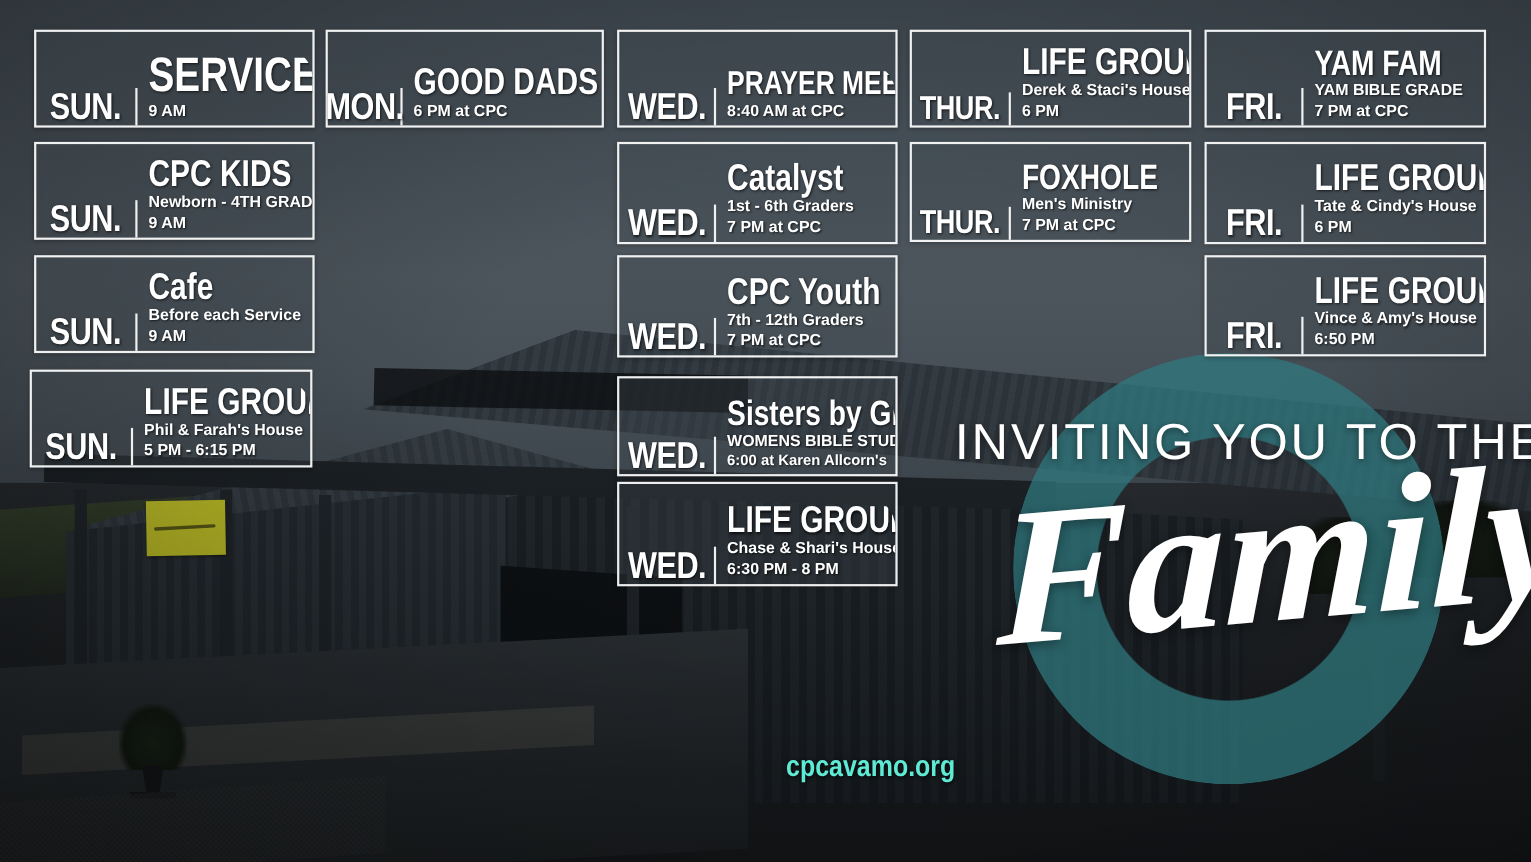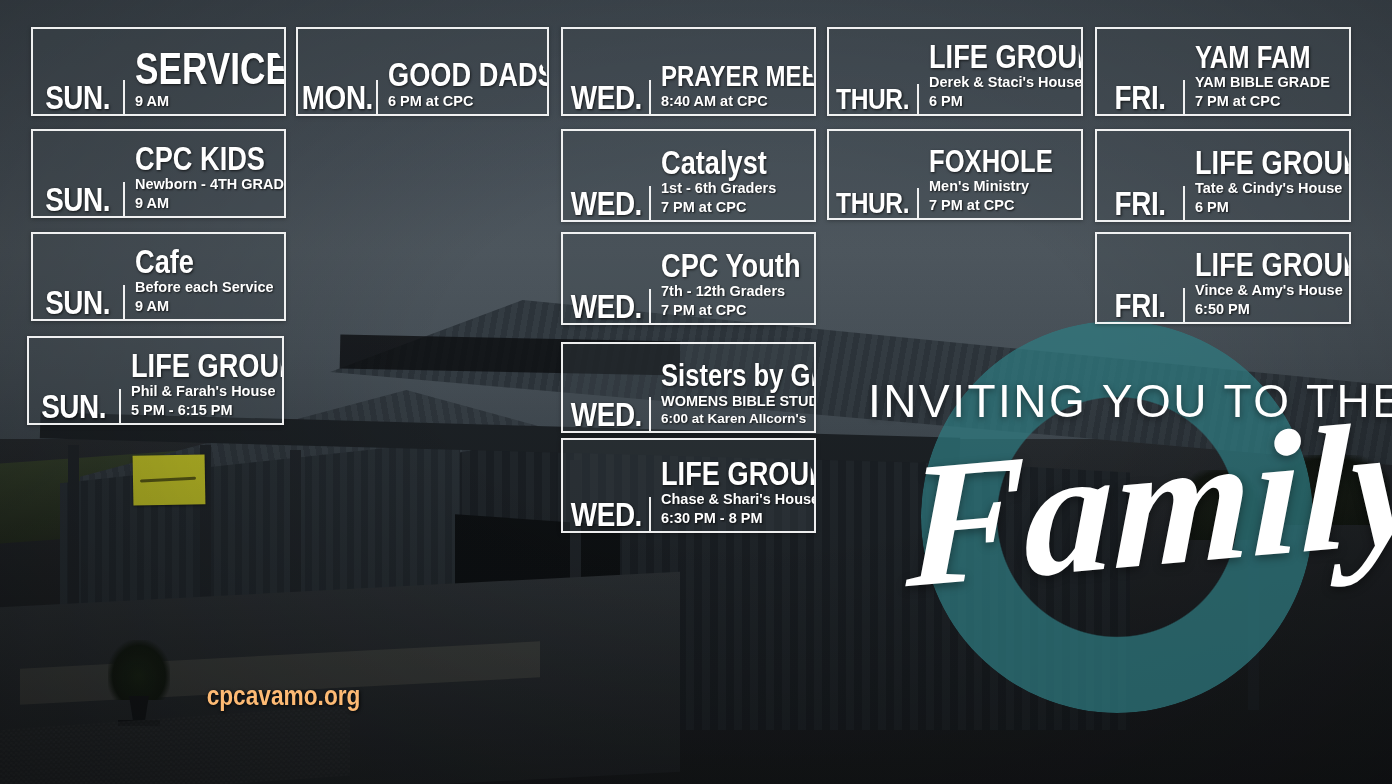--- a/index.html
+++ b/index.html
@@ -205,25 +205,25 @@
     font-style:italic;
     font-weight:bold;
     font-size:178px;
     color:#fff;
     line-height:1;
     transform:rotate(-5deg) skewX(-6deg);
     text-shadow:0 3px 10px rgba(0,0,0,.40);
   }
   #promo-url {
     position:absolute; left:0; right:0; top:681px;
-    text-align:left;
+    text-align:center;
     font-family:"Liberation Sans Narrow","Liberation Sans", sans-serif;
     font-weight:bold;
     font-size:27px;
-    color:#fdba74;
+    color:#5eead4;
     letter-spacing:0px;
     text-shadow:1px 1px 4px rgba(0,0,0,.85);
     padding-left:44px;
   }
   #promo-url-inner { display:inline-block; transform:scaleX(.84); margin-left:148px; }
 </style>
 </head>
 <body>
 
 <div id="bg-photo">
@@ -294,21 +294,21 @@
       <div class="day" style="width: 92px;">
         <span>SUN.</span>
       </div>
       <div class="body">
         <div class="title condensed" style="font-size: 34px;">LIFE GROUP</div>
         <div class="sub">Phil &amp; Farah's House</div>
         <div class="sub">5 PM - 6:15 PM</div>
       </div>
     </div>
     <div class="card" style="left: 296px; top: 27px; width: 253px; height: 89px;">
-      <div class="day" style="width: 80px;">
+      <div class="day" style="width: 68px;">
         <span>MON.</span>
       </div>
       <div class="body">
         <div class="title condensed" style="font-size: 34px;">GOOD DADS</div>
         <div class="sub">6 PM at CPC</div>
       </div>
     </div>
     <div class="card" style="left: 561px; top: 27px; width: 255px; height: 89px;">
       <div class="day" style="width: 88px;">
         <span>WED.</span>

